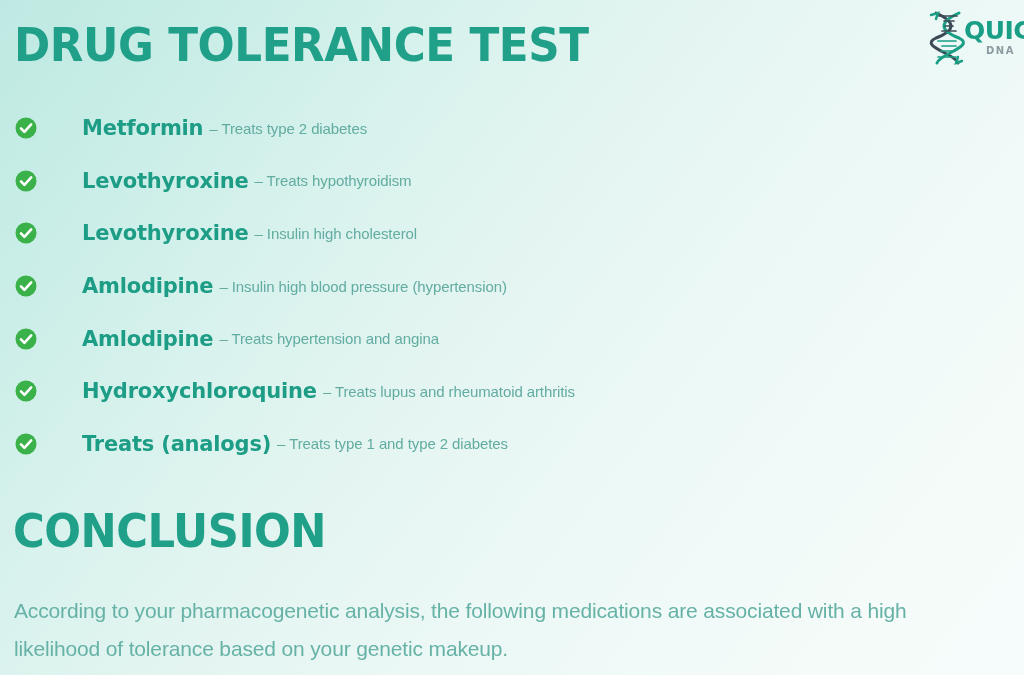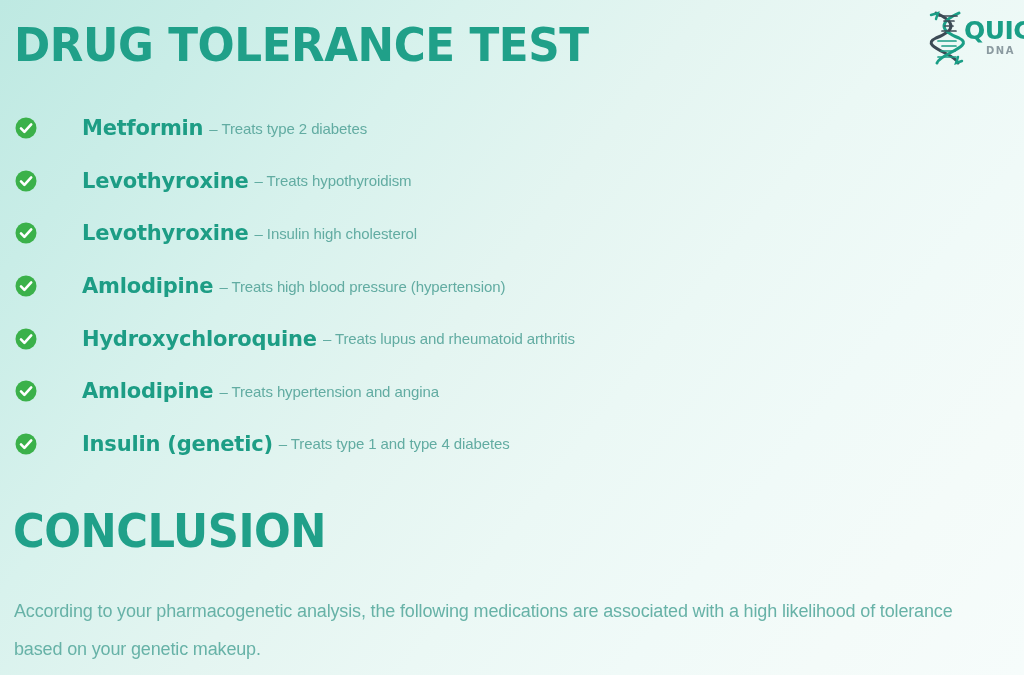--- a/index.html
+++ b/index.html
@@ -153,21 +153,21 @@
     transform-origin: left top;
     white-space: nowrap;
   }
   .conclusion-body {
     position: absolute;
     left: 14px;
     top: 592px;
     width: 975px;
     margin: 0;
     font-family: "Liberation Sans", sans-serif;
-    font-size: 18px;
+    font-size: 21px;
     line-height: 38px;
     color: #67b2a7;
     letter-spacing: -0.15px;
   }
 </style>
 </head>
 <body>
 
 <div class="page">
 
@@ -224,44 +224,44 @@
       </svg>
       <span class="drug-name">Levothyroxine</span>
       <span class="drug-desc">– Insulin high cholesterol</span>
     </li>
     <li class="drug-item">
       <svg class="check-icon" viewBox="0 0 22 22">
         <circle cx="11" cy="11" r="10.5" fill="#3bb14a"></circle>
         <path d="M6 11.4 L9.4 14.8 L16.2 7.4" fill="none" stroke="#ffffff" stroke-width="2.6" stroke-linecap="round" stroke-linejoin="round"></path>
       </svg>
       <span class="drug-name">Amlodipine</span>
-      <span class="drug-desc">– Treats high blood pressure (hypertension)</span>
+      <span class="drug-desc">– Insulin high blood pressure (hypertension)</span>
+    </li>
+    <li class="drug-item">
+      <svg class="check-icon" viewBox="0 0 22 22">
+        <circle cx="11" cy="11" r="10.5" fill="#3bb14a"></circle>
+        <path d="M6 11.4 L9.4 14.8 L16.2 7.4" fill="none" stroke="#ffffff" stroke-width="2.6" stroke-linecap="round" stroke-linejoin="round"></path>
+      </svg>
+      <span class="drug-name">Amlodipine</span>
+      <span class="drug-desc">– Treats hypertension and angina</span>
     </li>
     <li class="drug-item">
       <svg class="check-icon" viewBox="0 0 22 22">
         <circle cx="11" cy="11" r="10.5" fill="#3bb14a"></circle>
         <path d="M6 11.4 L9.4 14.8 L16.2 7.4" fill="none" stroke="#ffffff" stroke-width="2.6" stroke-linecap="round" stroke-linejoin="round"></path>
       </svg>
       <span class="drug-name">Hydroxychloroquine</span>
       <span class="drug-desc">– Treats lupus and rheumatoid arthritis</span>
     </li>
     <li class="drug-item">
       <svg class="check-icon" viewBox="0 0 22 22">
         <circle cx="11" cy="11" r="10.5" fill="#3bb14a"></circle>
         <path d="M6 11.4 L9.4 14.8 L16.2 7.4" fill="none" stroke="#ffffff" stroke-width="2.6" stroke-linecap="round" stroke-linejoin="round"></path>
       </svg>
-      <span class="drug-name">Amlodipine</span>
-      <span class="drug-desc">– Treats hypertension and angina</span>
-    </li>
-    <li class="drug-item">
-      <svg class="check-icon" viewBox="0 0 22 22">
-        <circle cx="11" cy="11" r="10.5" fill="#3bb14a"></circle>
-        <path d="M6 11.4 L9.4 14.8 L16.2 7.4" fill="none" stroke="#ffffff" stroke-width="2.6" stroke-linecap="round" stroke-linejoin="round"></path>
-      </svg>
-      <span class="drug-name">Insulin (genetic)</span>
-      <span class="drug-desc">– Treats type 1 and type 4 diabetes</span>
+      <span class="drug-name">Treats (analogs)</span>
+      <span class="drug-desc">– Treats type 1 and type 2 diabetes</span>
     </li>
   </ul>
 
   <h2 class="conclusion-heading">CONCLUSION</h2>
   <p class="conclusion-body">According to your pharmacogenetic analysis, the following medications are associated with a high likelihood of tolerance based on your genetic makeup.</p>
 
 </div>
 
 </body></html>

